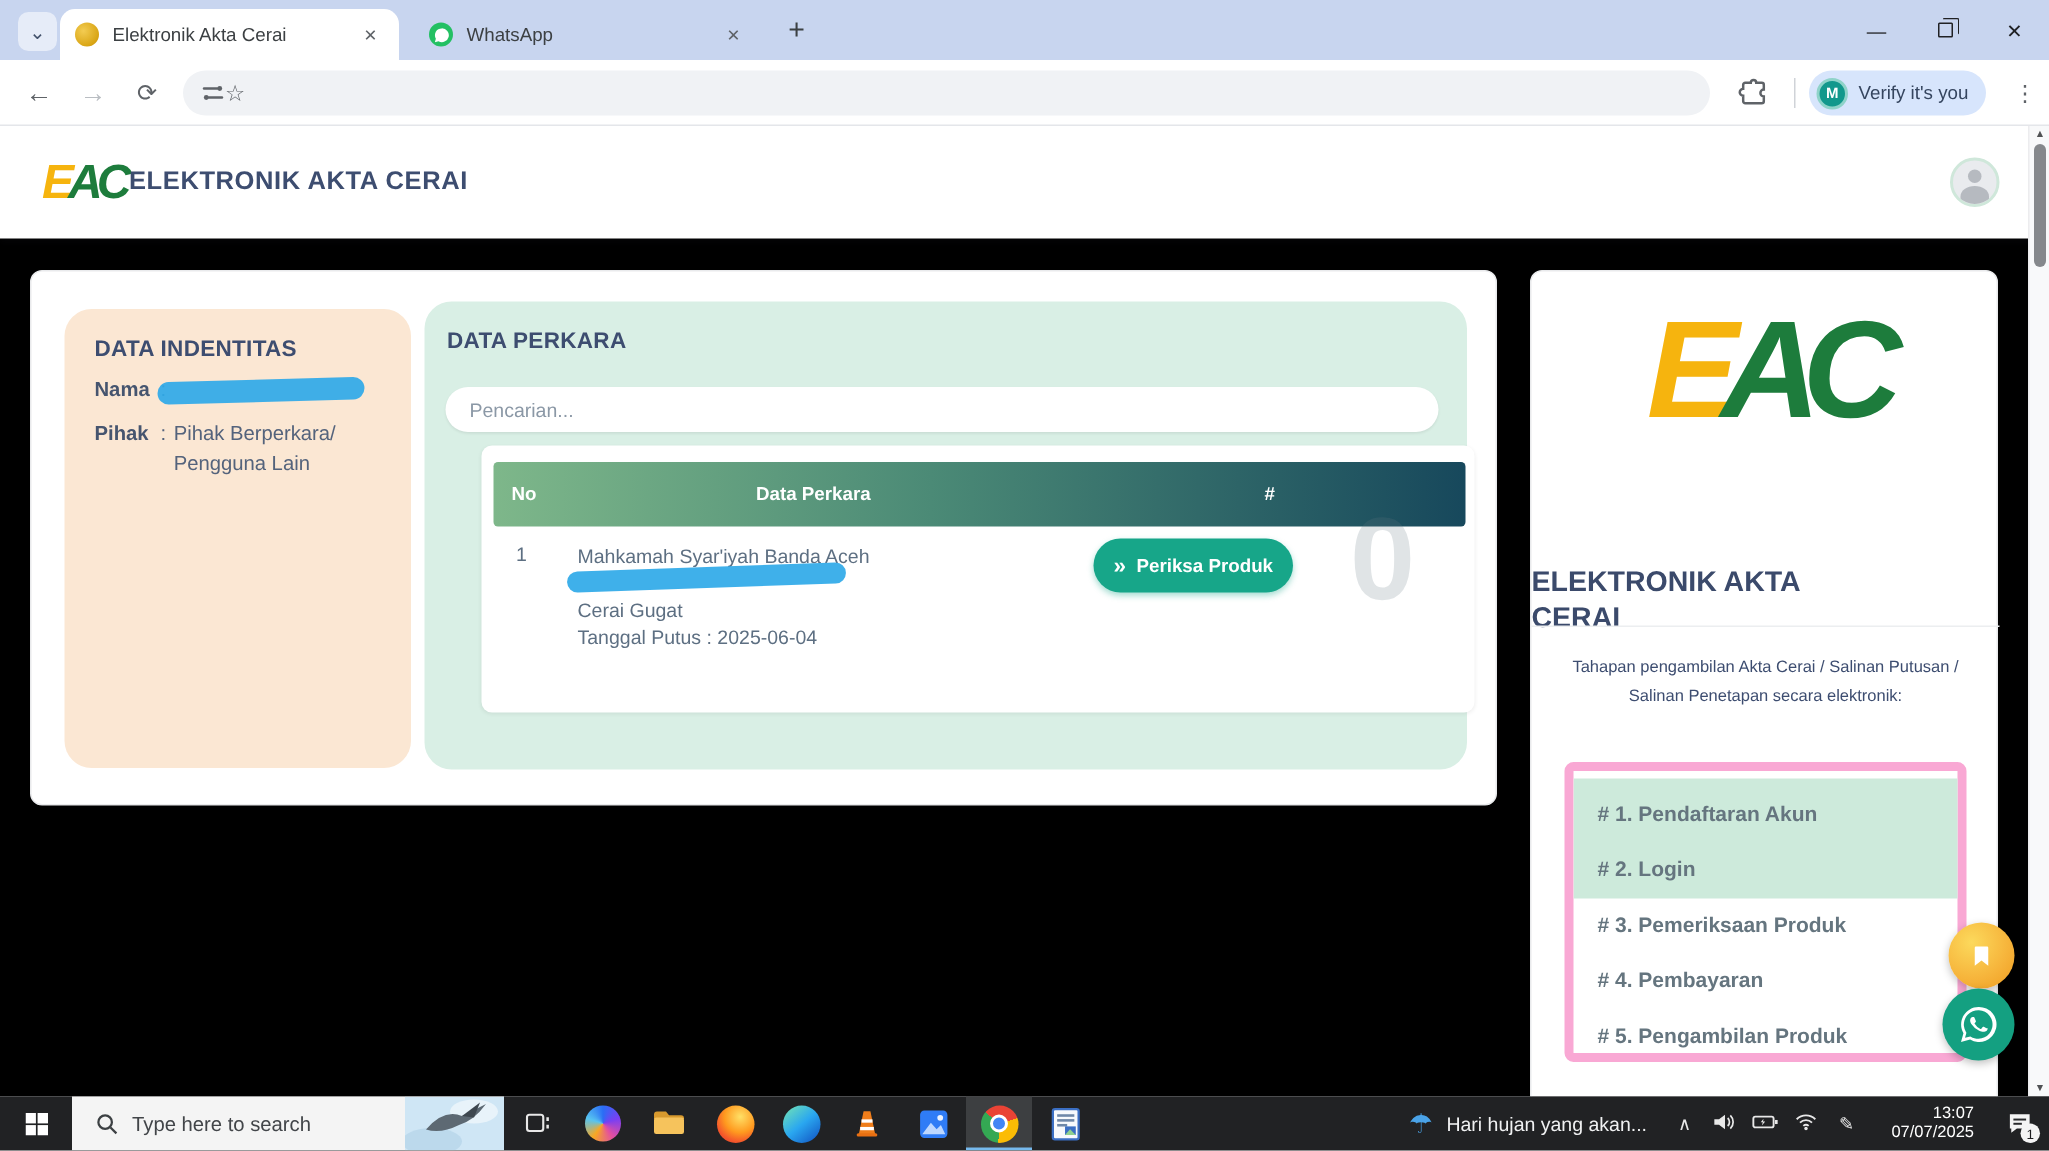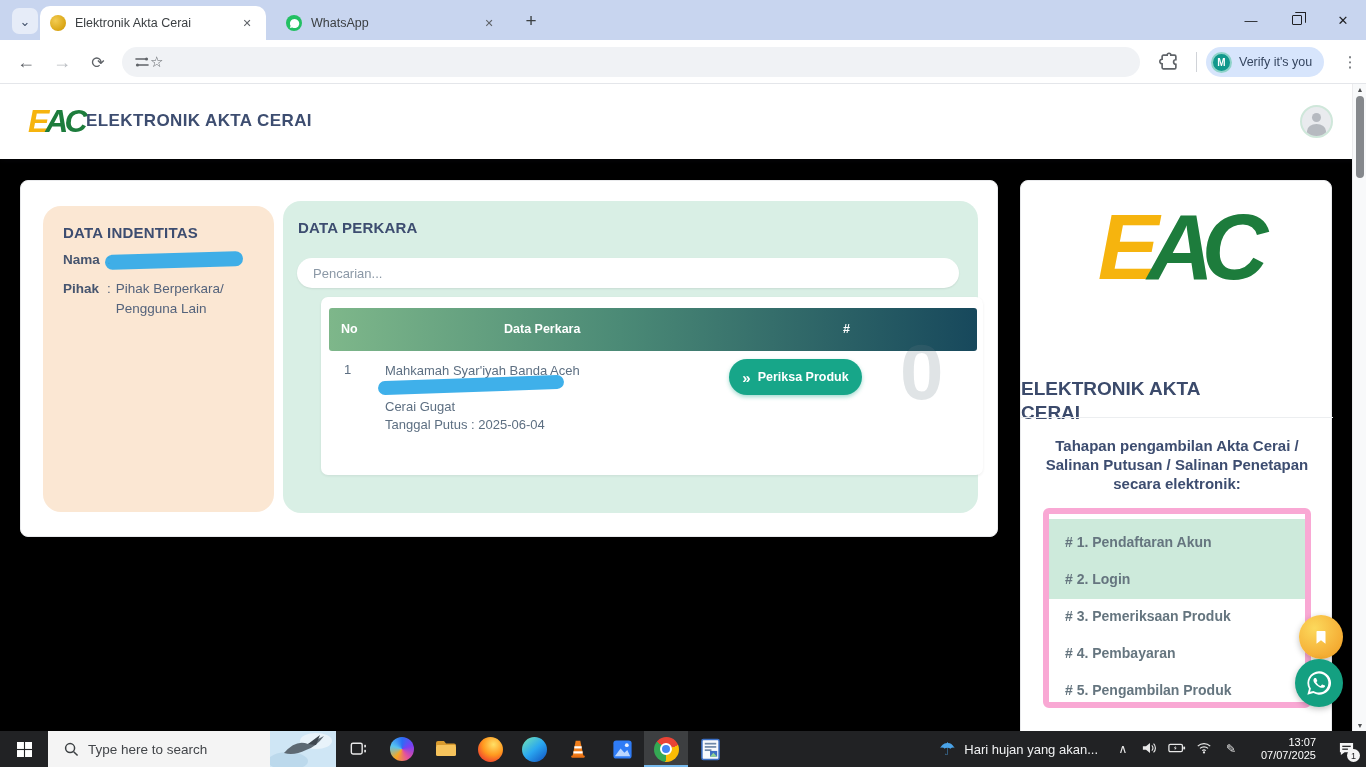--- a/index.html
+++ b/index.html
@@ -85,21 +85,21 @@
     color:#fff; font-size:12.5px; font-weight:bold; display:flex; align-items:center; justify-content:center; gap:7px;
     box-shadow:0 2px 4px rgba(23,166,137,.4); font-family:"Liberation Sans",sans-serif; }
   .periksa-btn .chev { font-size:15px; font-weight:bold; }
   .watermark-zero { position:absolute; left:617px; top:132px; font-size:78px; font-weight:bold; color:rgba(100,120,130,.20); line-height:1; }
 
   .right-card { position:absolute; left:1020px; top:96px; width:312px; height:560px; background:#fff;
     border:1px solid #e9eaec; border-radius:8px; box-shadow:0 1px 3px rgba(0,0,0,.05); }
   .logo-lg { position:absolute; left:0; top:18px; width:312px; text-align:center; font-weight:800; font-style:italic; font-size:92px; letter-spacing:-12px; line-height:1.05; }
   .logo-lg-title { position:absolute; left:0; top:152px; width:312px; text-align:left; font-size:19px; font-weight:800; color:#3b4a6b; line-height:24px;margin-top:44px; }
   .right-divider { position:absolute; left:0; top:236px; width:312px; height:1px; background:#eceef0; }
-  .steps-heading { position:absolute; left:18px; top:255px; width:276px; text-align:center; font-size:15px; font-weight:700; color:#3d4d70; line-height:19px; }
+  .steps-heading { position:absolute; left:18px; top:255px; width:276px; text-align:center; font-size:11px; font-weight:400; color:#3d4d70; line-height:19px; }
   .steps-box { position:absolute; left:22px; top:327px; width:268px; height:200px; background:#fff; border:6px solid #f9a8d4; border-radius:6px; overflow:hidden; }
   .steps-highlight { position:absolute; left:0; top:5px; width:268px; height:80px; background:#cdeadb; }
   .step-item { position:absolute; left:16px; font-size:14px; font-weight:600; color:#65757f; }
 
   .fab { position:absolute; border-radius:50%; display:flex; align-items:center; justify-content:center; box-shadow:0 2px 6px rgba(0,0,0,.25); }
   .fab-bookmark { left:1299px; top:531px; width:44px; height:44px; background:radial-gradient(circle at 35% 30%, #fcd95c, #f6b33a 60%, #ef9c20); }
   .fab-wa { left:1295px; top:575px; width:48px; height:48px; background:#14a081; }
 
   .browser-scrollbar { position:absolute; left:1352px; top:0; width:14px; height:647px; background:#f8f9fa; border-left:1px solid #ececee; }
   .sb-arrow { position:absolute; left:0; width:14px; text-align:center; font-size:7px; color:#505254; }

